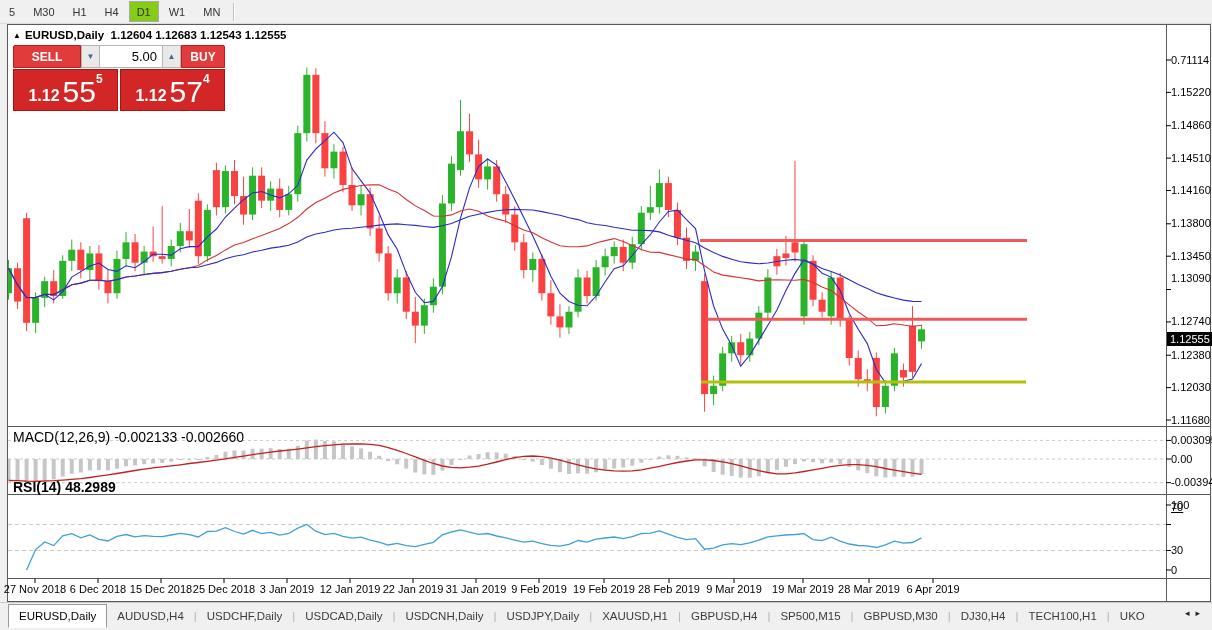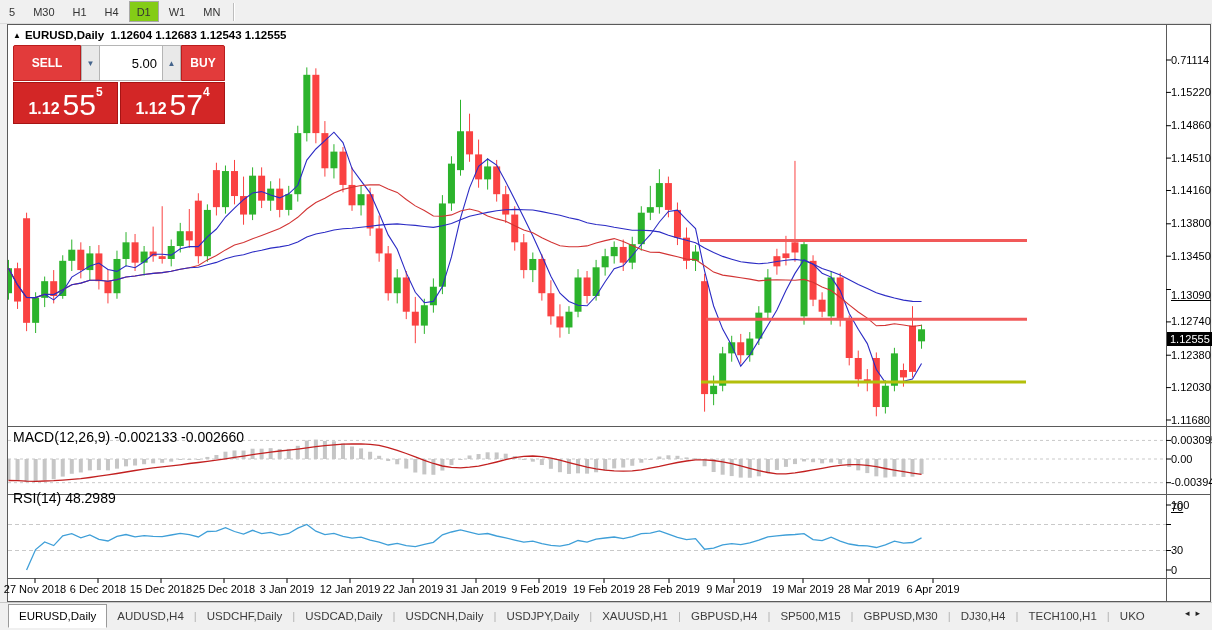--- a/index.html
+++ b/index.html
@@ -16,21 +16,21 @@
   #cv{position:absolute;left:0;top:0;}
   #title{position:absolute;left:13px;top:29px;font-size:11.5px;font-weight:bold;color:#000;white-space:nowrap;text-align:right;}
   #title .mark{font-size:8px;vertical-align:1px;margin-right:4px;}
   .panelabel{position:absolute;font-size:14px;color:#000;white-space:nowrap;}
   .axlbl{position:absolute;left:1171px;width:40px;font-size:11px;color:#000;white-space:nowrap;}
   .datelbl{position:absolute;top:583px;width:76px;margin-left:-38px;text-align:center;font-size:11px;color:#000;white-space:nowrap;}
   #pricetag{position:absolute;left:1167px;width:45px;height:14px;background:#000;color:#fff;
             font-size:11px;line-height:14px;padding-left:3px;}
   
   #trade{position:absolute;left:13px;top:45px;width:212px;}
-  #trow1{display:flex;height:36px;}
+  #trow1{display:flex;height:23px;}
   .tradebtn{background:#e23b3b;border:1px solid #b91d1d;color:#fff;font-size:12px;font-weight:bold;
             display:flex;align-items:center;justify-content:center;cursor:pointer;}
   #sellbtn{width:66px;border-radius:2px 0 0 0;}
   #buybtn{width:56px;flex:1;border-radius:0 2px 0 0;}
   .spin{width:17px;background:#e9e9e9;border:1px solid #b5b5b5;display:flex;align-items:center;
         justify-content:center;font-size:8px;color:#44648c;cursor:pointer;}
   #vol{width:52px;background:#fff;border-top:1px solid #b5b5b5;border-bottom:1px solid #b5b5b5;
        font-size:13px;color:#000;display:flex;align-items:center;justify-content:flex-end;padding:0 5px;}
   #trow2{display:flex;margin-top:1px;height:42px;}
   .bigpanel{background:#d32626;border:1px solid #a61414;color:#fff;flex:1;display:flex;
@@ -466,35 +466,35 @@
       <span class="bp-small">1.12</span>
       <span class="bp-big">57</span>
       <span class="bp-sup">4</span>
     </div>
   </div>
 </div>
 
 <div class="panelabel" style="left:13px;top:429px;">
   <span>MACD(12,26,9)</span>&nbsp;<span>-0.002133 -0.002660</span>
 </div>
-<div class="panelabel" style="left:13px;top:490px;">
+<div class="panelabel" style="left:13px;top:479px;font-weight:bold;">
   <span>RSI(14)</span>&nbsp;<span>48.2989</span>
 </div>
 
 <div id="pricetag" style="top: 332.023px;">1.12555</div>
 
 <div id="axlabels">
     <div class="axlbl" style="top: 53.5px;">0.71114</div>
     <div class="axlbl" style="top: 85.8907px;">1.15220</div>
     <div class="axlbl" style="top: 119.207px;">1.14860</div>
     <div class="axlbl" style="top: 151.598px;">1.14510</div>
     <div class="axlbl" style="top: 183.988px;">1.14160</div>
     <div class="axlbl" style="top: 217.305px;">1.13800</div>
     <div class="axlbl" style="top: 249.695px;">1.13450</div>
-    <div class="axlbl" style="top: 289px; text-decoration: underline;">1.13090</div>
+    <div class="axlbl" style="top: 272px;">1.13090</div>
     <div class="axlbl" style="top: 315.402px;">1.12740</div>
     <div class="axlbl" style="top: 348.719px;">1.12380</div>
     <div class="axlbl" style="top: 381.109px;">1.12030</div>
     <div class="axlbl" style="top: 413.5px;">1.11680</div>
     <div class="axlbl" style="top: 433.93px;">0.003095</div>
     <div class="axlbl" style="top: 452.5px;">0.00</div>
     <div class="axlbl" style="top: 476.182px;">-0.003947</div>
     <div class="axlbl" style="top: 498.5px;">100</div>
     <div class="axlbl" style="top: 501px; text-decoration: underline;">70</div>
     <div class="axlbl" style="top: 544px;">30</div>

